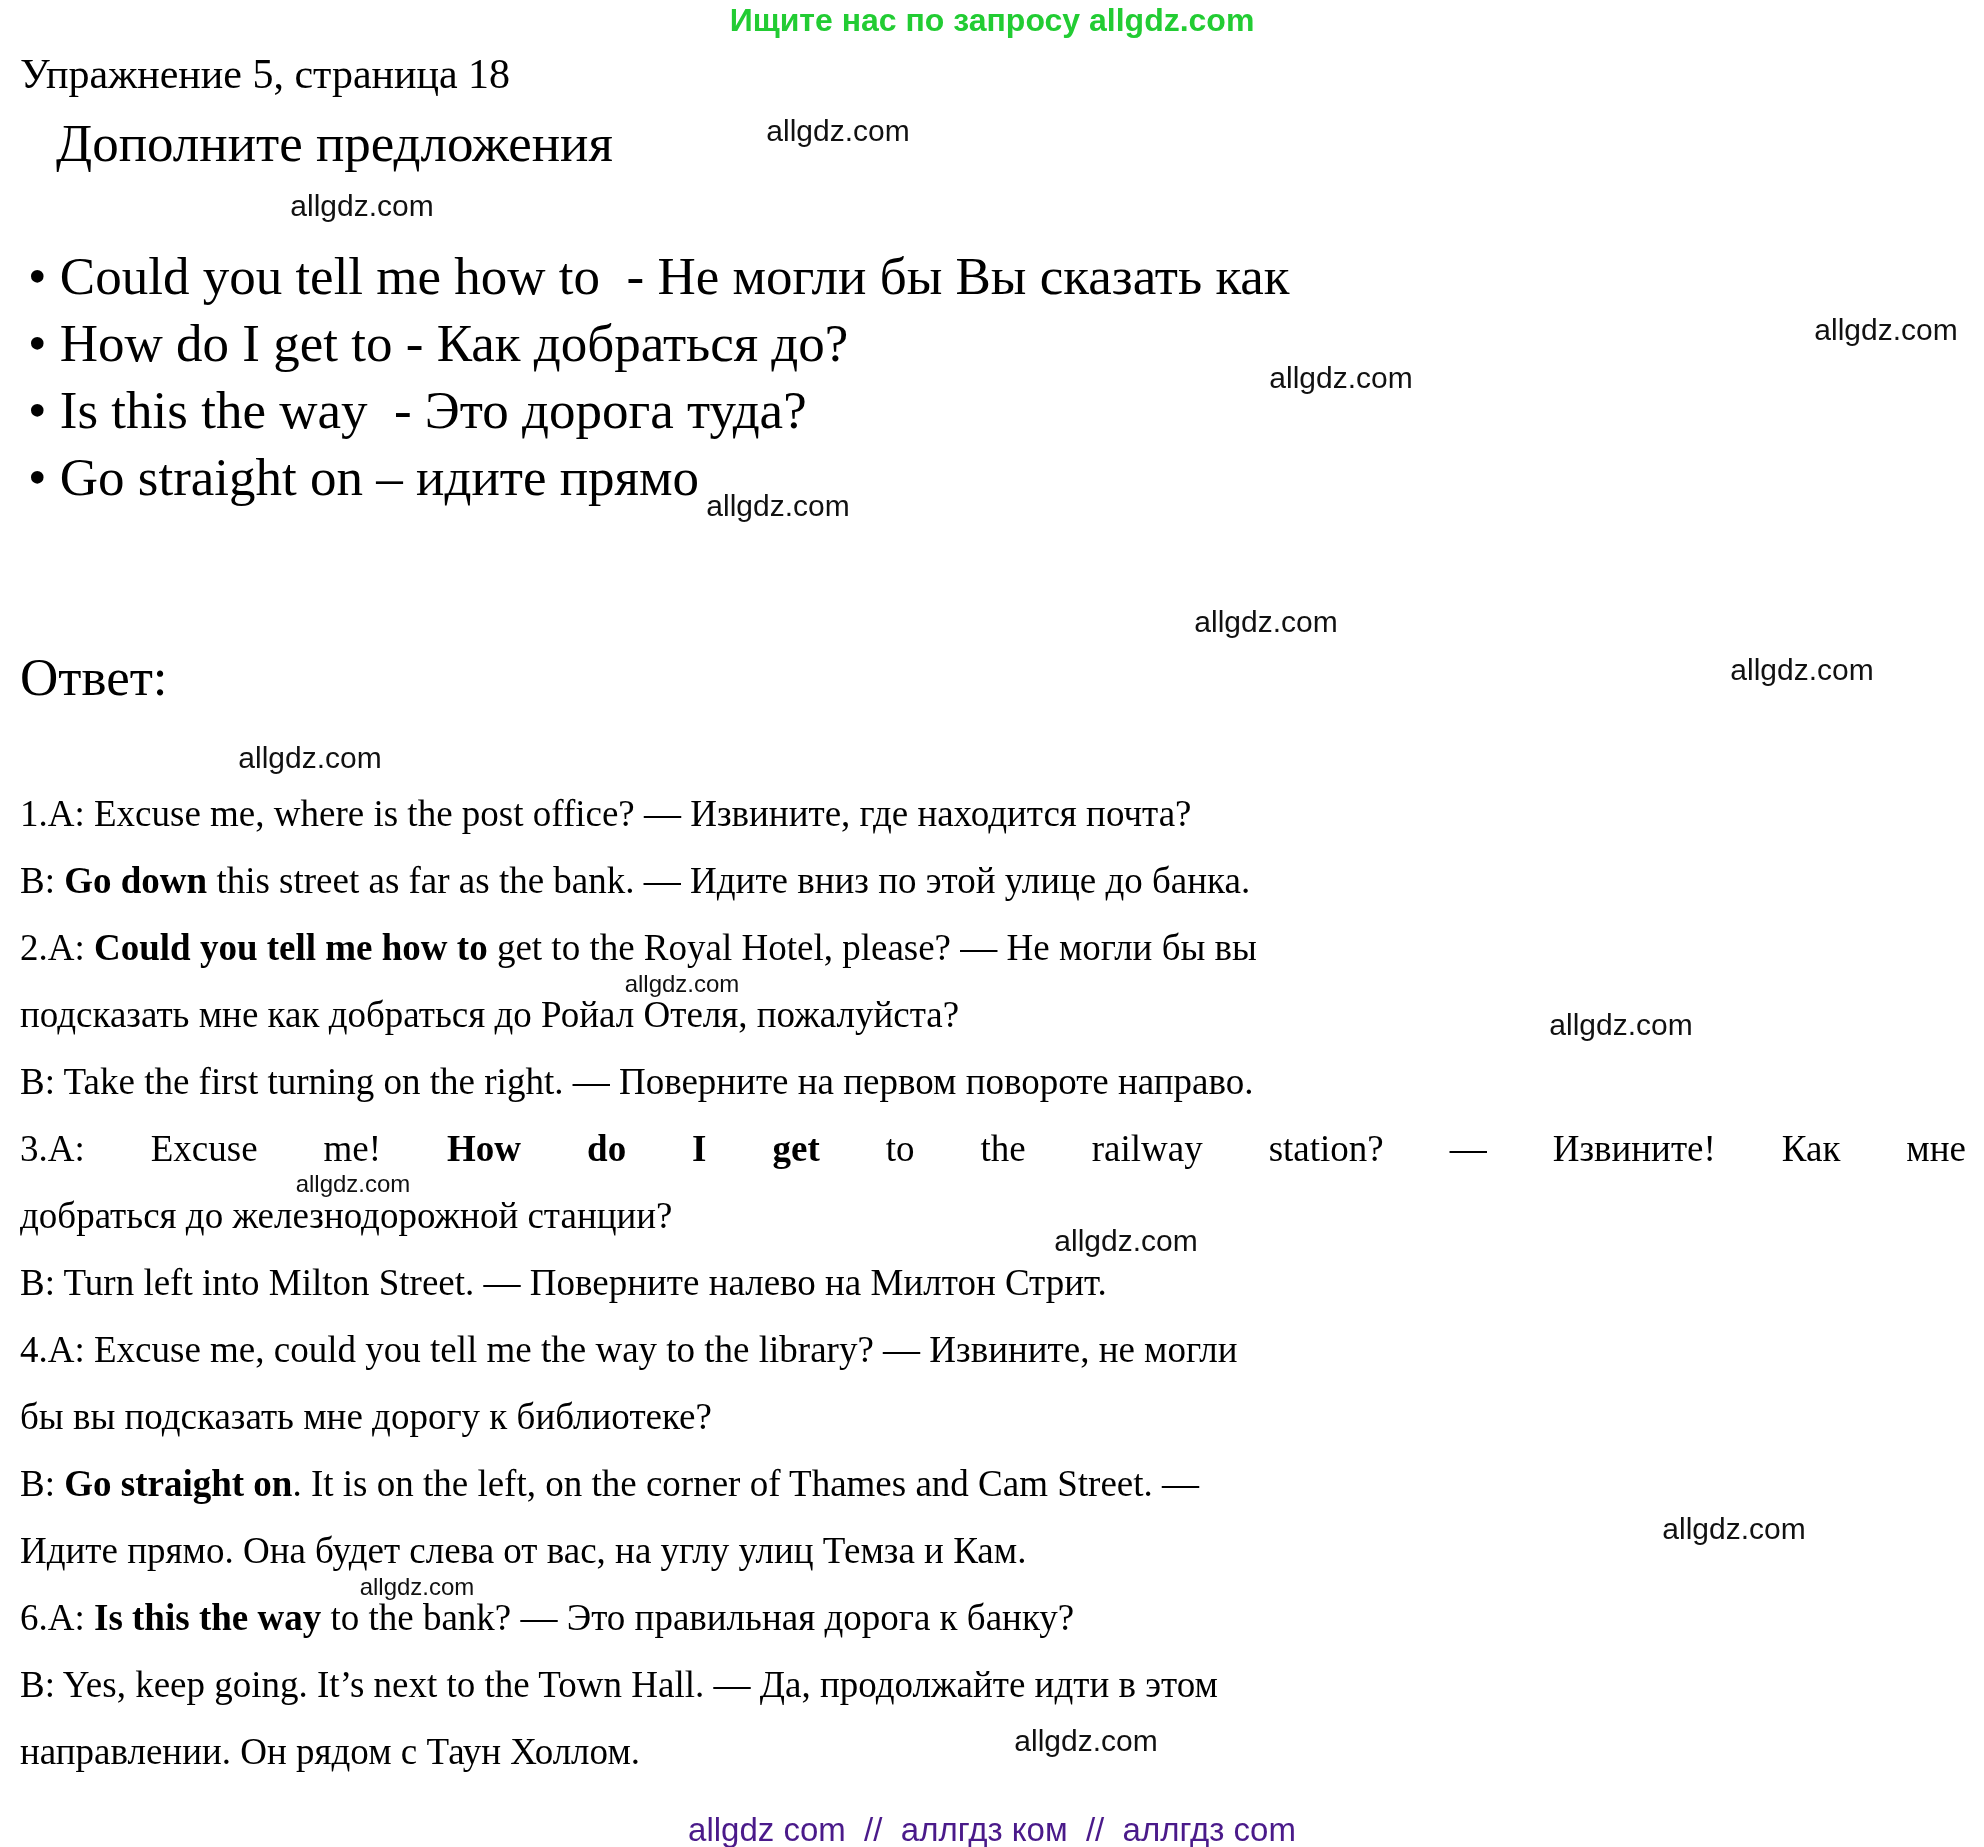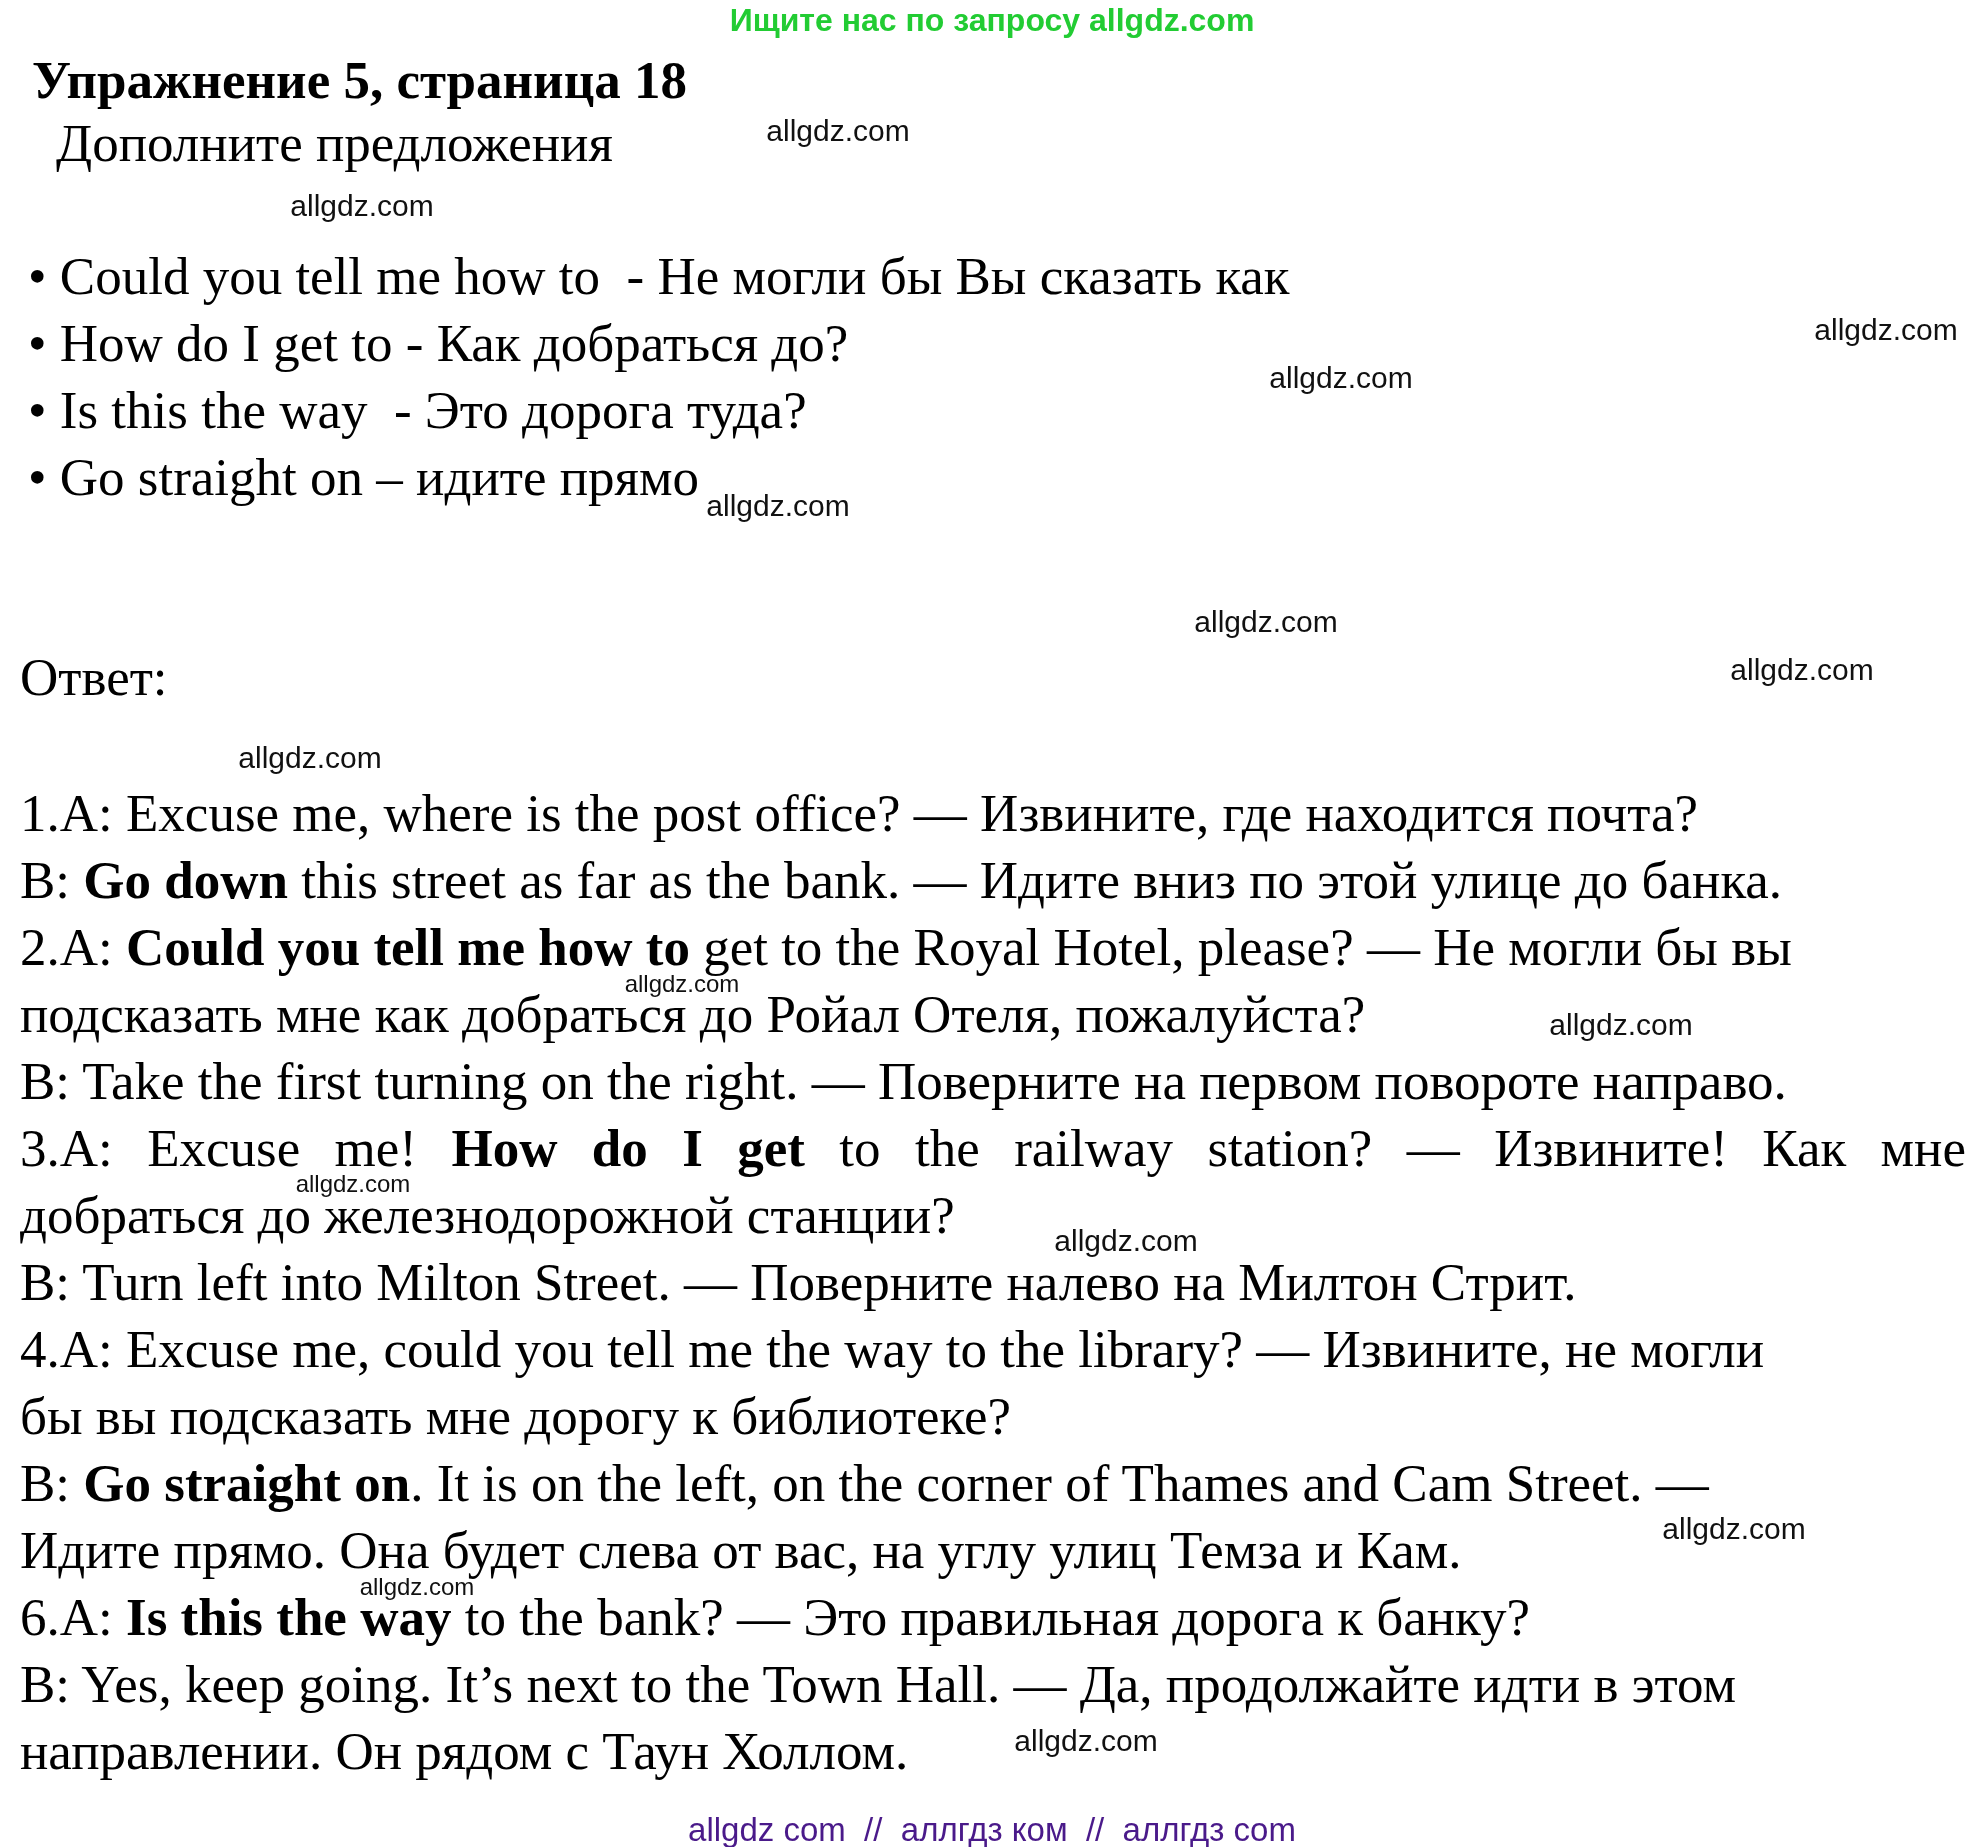--- a/index.html
+++ b/index.html
@@ -2,26 +2,26 @@
 <html><head>
 <meta charset="utf-8">
 <style>
   html, body { margin: 0; padding: 0; background: #ffffff; }
   body { width: 1984px; height: 1848px; position: relative; overflow: hidden; }
   .banner {
     position: absolute; left: 0; right: 0; top: 2px; text-align: center;
     font-family: "Liberation Sans", sans-serif; font-size: 32px; color: #22cc33; font-weight: bold;
   }
   .serif { font-family: "Liberation Serif", serif; color: #000; }
-  .title { position: absolute; left: 32px; top: 50px; font-size: 53px; font-weight: bold; }
+  .title { position: absolute; left: 20px; top: 50px; font-size: 42px; font-weight: normal; }
   .subtitle { position: absolute; left: 20px; top: 113px; font-size: 53px; margin-left: 36px; }
   .bullets { position: absolute; left: 28px; top: 243px; font-size: 53px; line-height: 67px; }
   .bullets div { white-space: pre; }
   .answer-label { position: absolute; left: 20px; top: 647px; font-size: 53px; }
-  .answers { position: absolute; left: 20px; width: 1946px; top: 780px; font-size: 53px; line-height: 67px; }
+  .answers { position: absolute; left: 20px; width: 1946px; top: 780px; font-size: 37px; line-height: 67px; }
   .answers .line { white-space: nowrap; }
   .answers .just { text-align: justify; text-align-last: justify; white-space: normal; }
   .answers b { font-weight: bold; }
   .wm {
     position: absolute; font-family: "Liberation Sans", sans-serif; font-size: 30px; color: #111;
     transform: translate(-50%, -50%); white-space: nowrap;
   }
   .wm.sm { font-size: 24px; }
   .footer {
     position: absolute; left: 0; right: 0; top: 1811px; text-align: center;

